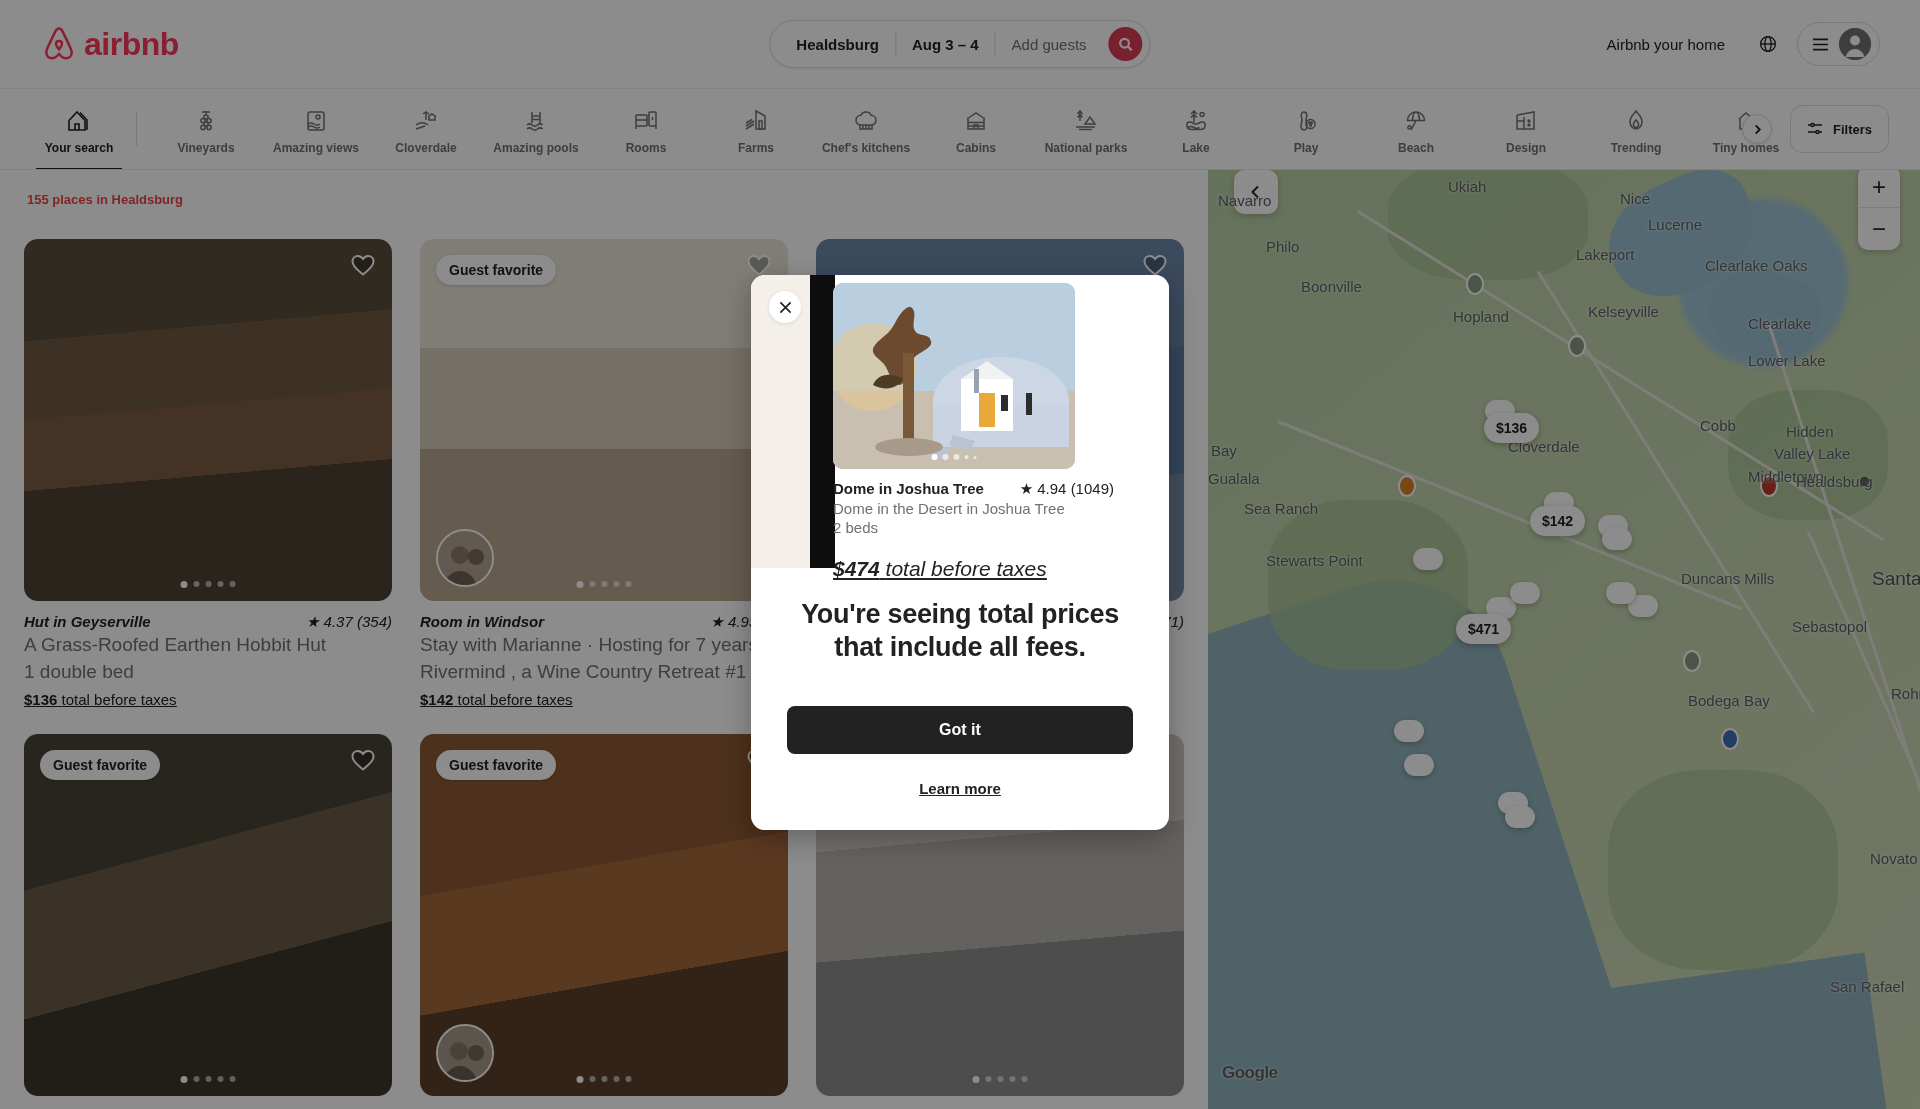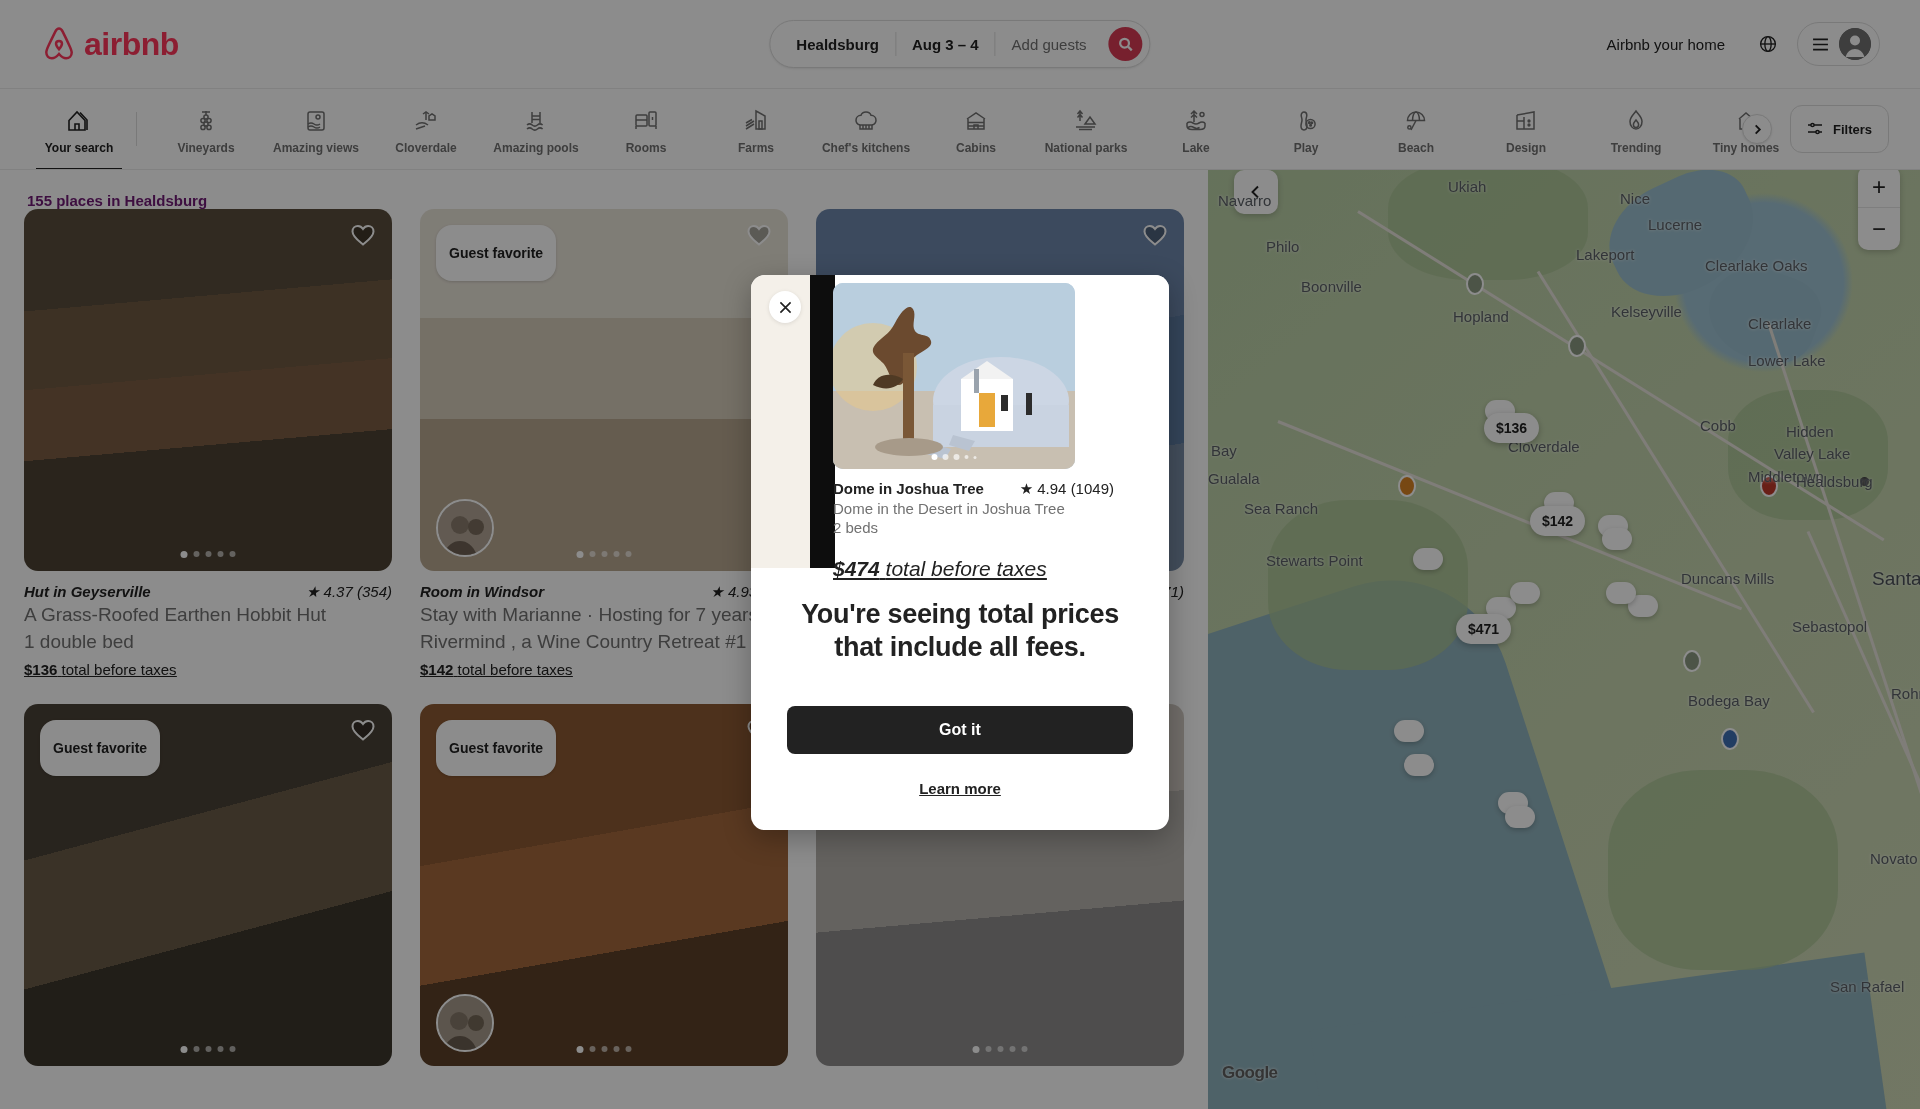--- a/index.html
+++ b/index.html
@@ -98,33 +98,33 @@
     border: 1px solid #dddddd; border-radius: 12px; padding: 0 16px;
     background: #fff; cursor: pointer; font-size: 13px; font-weight: 600; color: #222;
   }
 
   
   .results {
     position: absolute; top: 170px; left: 0; width: 1208px; height: 939px;
     background: #fff; overflow: hidden; padding: 0 24px;
   }
   .results-count {
-    font-size: 15px; font-weight: 600; color: #701a75; margin: 22px 0 0 3px;
+    font-size: 13px; font-weight: 600; color: #ef4444; margin: 22px 0 32px 3px;
   }
   .grid {
     display: grid; grid-template-columns: repeat(3, 1fr); gap: 26px 28px;
   }
   .card { cursor: pointer; }
   .card-img {
     position: relative; width: 100%; height: 362px; border-radius: 14px;
     overflow: hidden; background: #888;
   }
   .badge {
     position: absolute; top: 16px; left: 16px; background: #fff;
-    border-radius: 16px; padding: 20px 13px; font-size: 14px; font-weight: 600;
+    border-radius: 16px; padding: 7px 13px; font-size: 14px; font-weight: 600;
     color: #222; box-shadow: 0 1px 3px rgba(0,0,0,0.16);
   }
   .heart { position: absolute; top: 14px; right: 16px; cursor: pointer; }
   .dots {
     position: absolute; bottom: 13px; left: 50%; transform: translateX(-50%);
     display: flex; gap: 6px;
   }
   .dot { width: 6px; height: 6px; border-radius: 50%; background: rgba(255,255,255,0.6); }
   .dot.on { background: #fff; width: 7px; height: 7px; }
   .host-av {
@@ -709,21 +709,21 @@
 
     <div>
       <span class="maplabel" style="left:240px;top:8px;">Ukiah</span>
       <span class="maplabel" style="left:10px;top:22px;">Navarro</span>
       <span class="maplabel" style="left:412px;top:20px;">Nice</span>
       <span class="maplabel" style="left:440px;top:46px;">Lucerne</span>
       <span class="maplabel" style="left:368px;top:76px;">Lakeport</span>
       <span class="maplabel" style="left:497px;top:87px;">Clearlake Oaks</span>
       <span class="maplabel" style="left:58px;top:68px;">Philo</span>
       <span class="maplabel" style="left:93px;top:108px;">Boonville</span>
-      <span class="maplabel" style="left:403px;top:133px;">Kelseyville</span>
+      <span class="maplabel" style="left:380px;top:133px;">Kelseyville</span>
       <span class="maplabel" style="left:540px;top:145px;">Clearlake</span>
       <span class="maplabel" style="left:245px;top:138px;">Hopland</span>
       <span class="maplabel" style="left:540px;top:182px;">Lower Lake</span>
       <span class="maplabel" style="left:492px;top:247px;">Cobb</span>
       <span class="maplabel" style="left:578px;top:253px;">Hidden</span>
       <span class="maplabel" style="left:566px;top:275px;">Valley Lake</span>
       <span class="maplabel" style="left:300px;top:268px;">Cloverdale</span>
       <span class="maplabel" style="left:540px;top:298px;">Middletown</span>
       <span class="maplabel" style="left:3px;top:272px;">Bay</span>
       <span class="maplabel" style="left:0px;top:300px;">Gualala</span>

